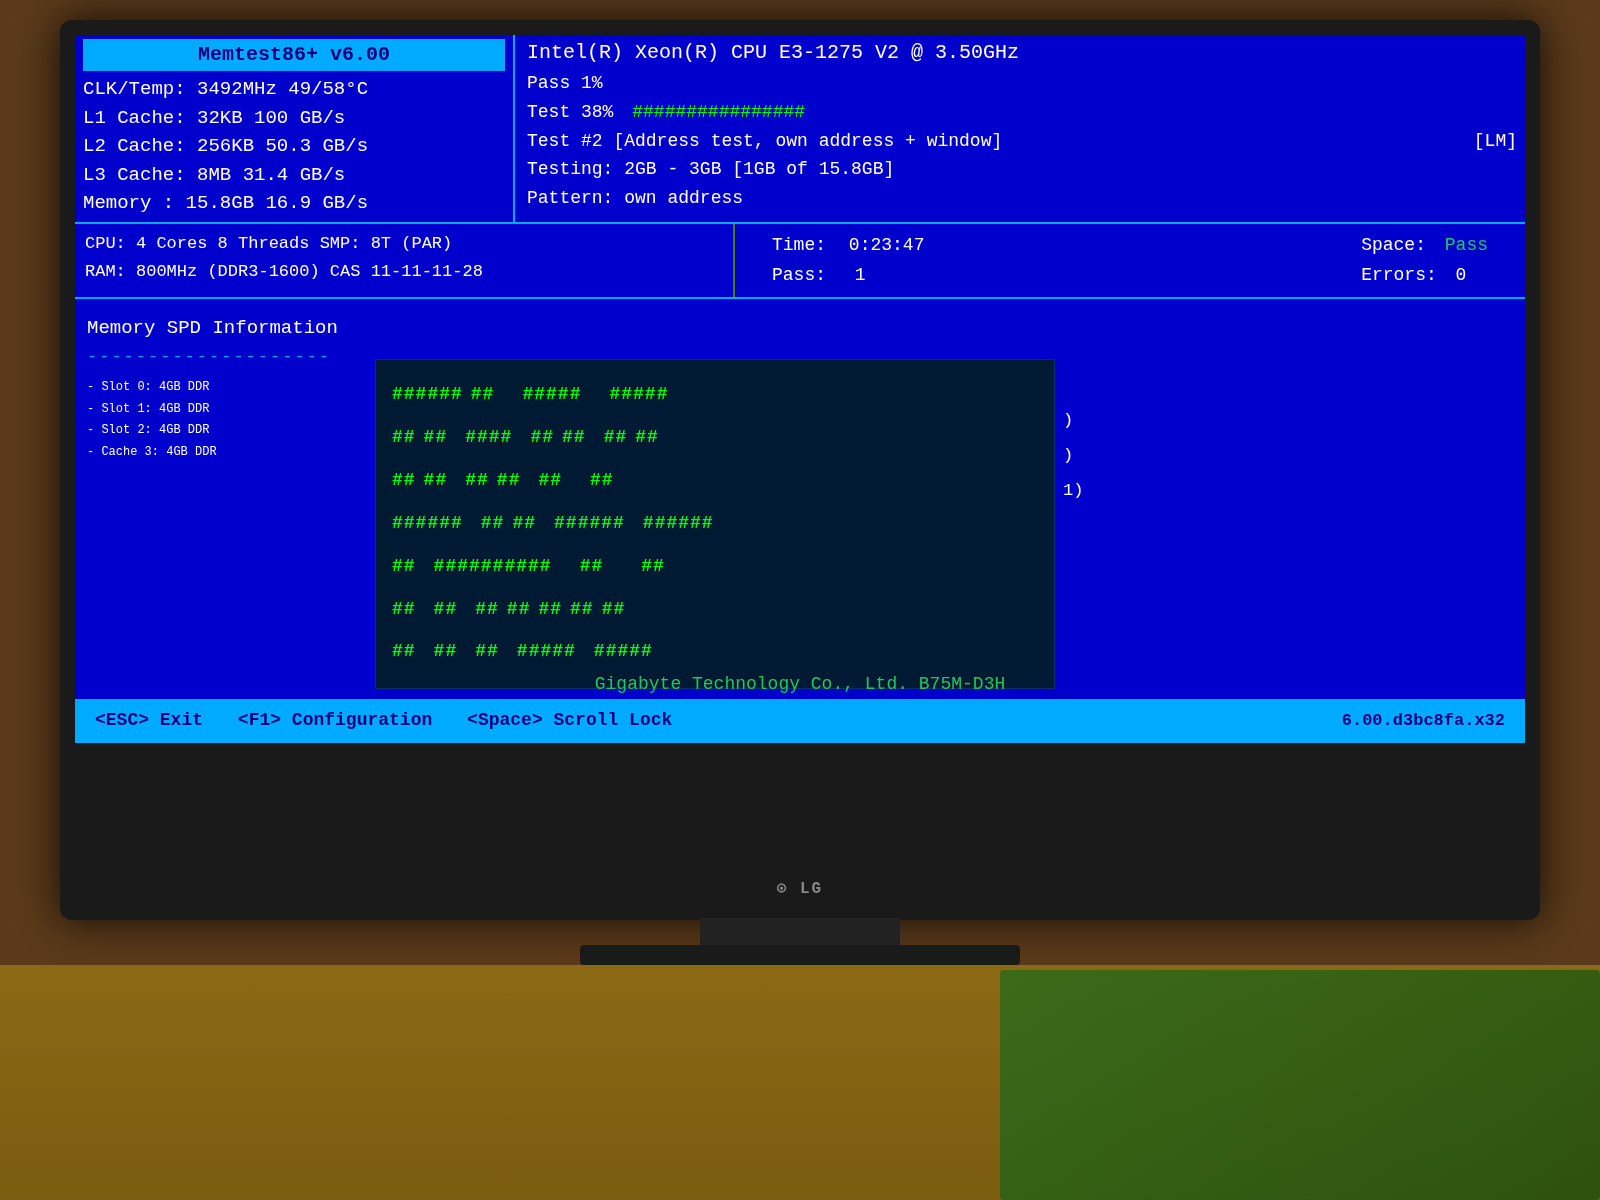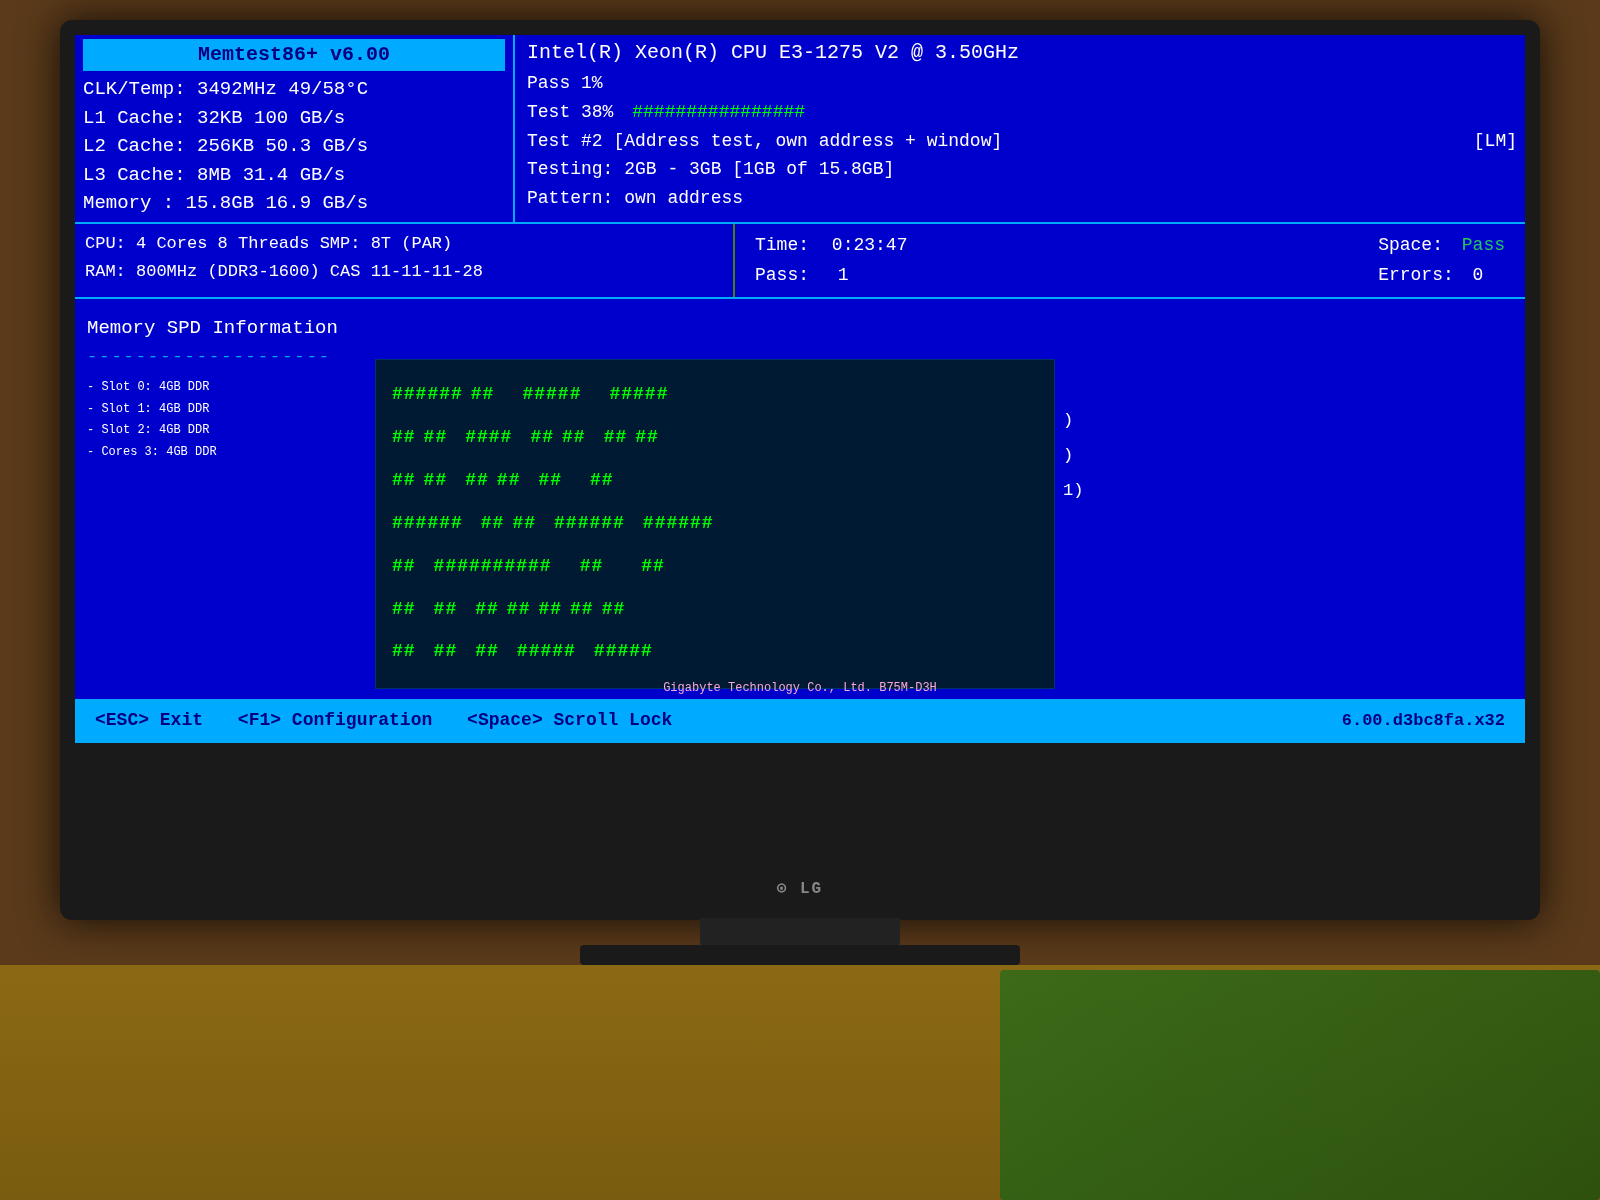--- a/index.html
+++ b/index.html
@@ -137,21 +137,21 @@
     }
 
     .cpu-ram-line {
       font-size: 17px;
       color: #ffffff;
       line-height: 1.7;
     }
 
     .time-status-panel {
       flex: 1;
-      padding: 6px 20px;
+      padding: 6px 37px;
       display: flex;
       justify-content: space-between;
     }
 
     .time-col, .status-col {
       font-size: 18px;
       color: #ffffff;
       line-height: 1.7;
     }
 
@@ -209,22 +209,22 @@
       letter-spacing: 1px;
     }
 
     
     .bottom-info {
       position: absolute;
       bottom: 46px;
       left: 0;
       right: 0;
       text-align: center;
-      color: #f9a8d4;
-      font-size: 12px;
+      color: #22c55e;
+      font-size: 18px;
     }
 
     
     .footer-bar {
       position: absolute;
       bottom: 0;
       left: 0;
       right: 0;
       height: 44px;
       background: #00aaff;
@@ -335,21 +335,21 @@
       <div class="slot-line">
         <span>- Slot 0: 4GB DDR</span>
       </div>
       <div class="slot-line">
         <span>- Slot 1: 4GB DDR</span>
       </div>
       <div class="slot-line">
         <span>- Slot 2: 4GB DDR</span>
       </div>
       <div class="slot-line">
-        <span>- Cores 3: 4GB DDR</span>
+        <span>- Cache 3: 4GB DDR</span>
       </div>
 
       <div class="pattern-box">
         <div class="pattern-row">
           <span class="pattern-chunk">######</span>
           <span class="pattern-chunk">##</span>
           <span class="pattern-chunk" style="margin-left:20px;">#####</span>
           <span class="pattern-chunk" style="margin-left:20px;">#####</span>
         </div>
         <div class="pattern-row">

